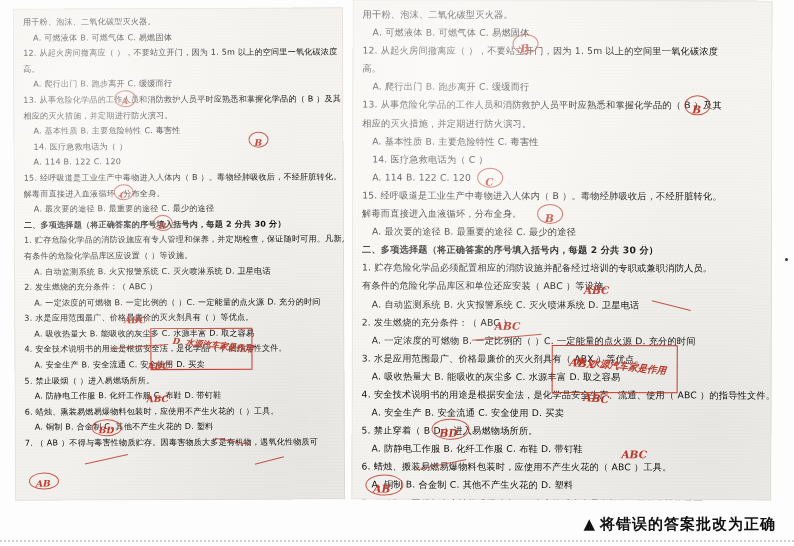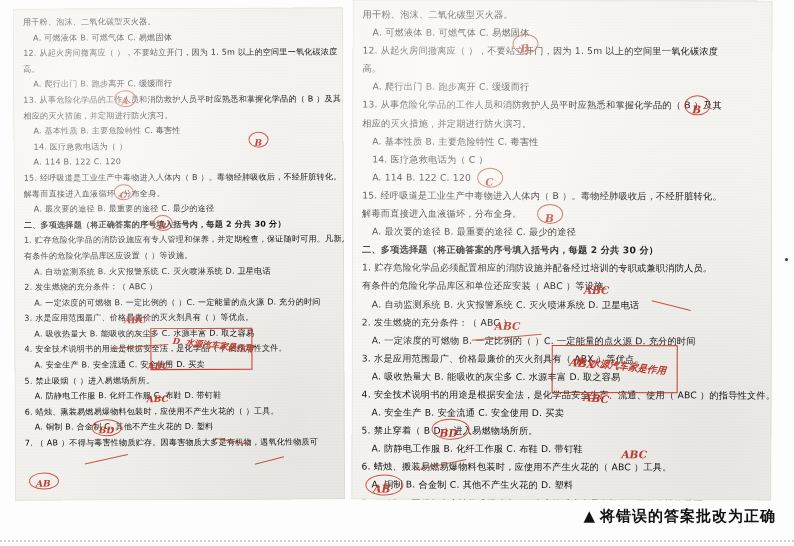--- a/index.html
+++ b/index.html
@@ -91,21 +91,21 @@
     pointer-events:none;opacity:.85;
   }
   .box{
     position:absolute;
     border:1.8px solid #d03a2a;
     pointer-events:none;
   }
   
   .caption{
     position:absolute;
-    right:18px;bottom:20px;
+    right:18px;bottom:12px;
     font-family:"DejaVu Sans", sans-serif;
     font-size:15px;
     font-weight:bold;
     color:#111;
     letter-spacing:1px;
     white-space:nowrap;
   }
   .caption .tri{
     display:inline-block;
     margin-right:4px;

